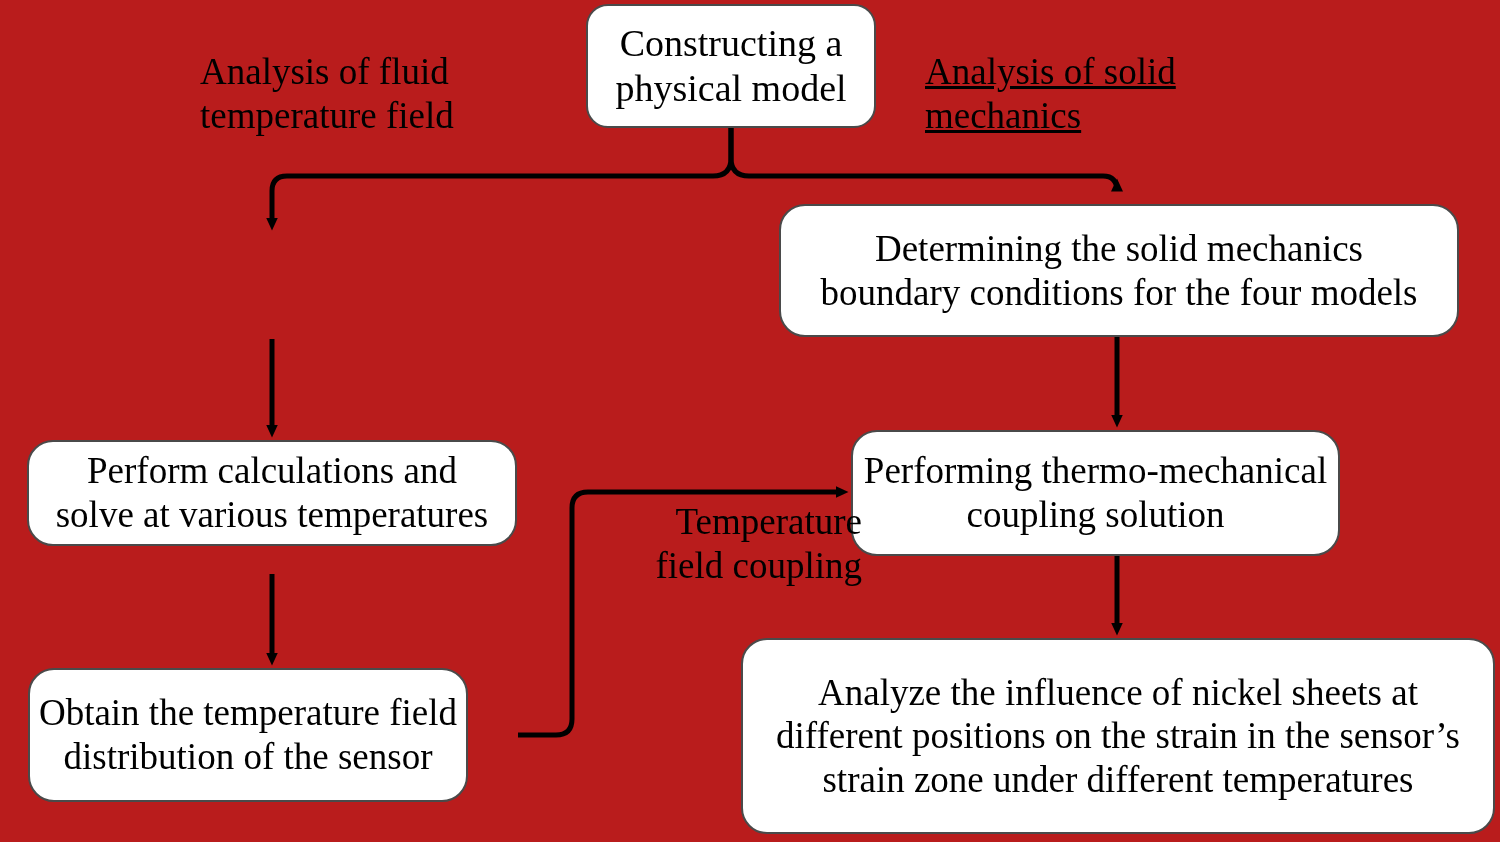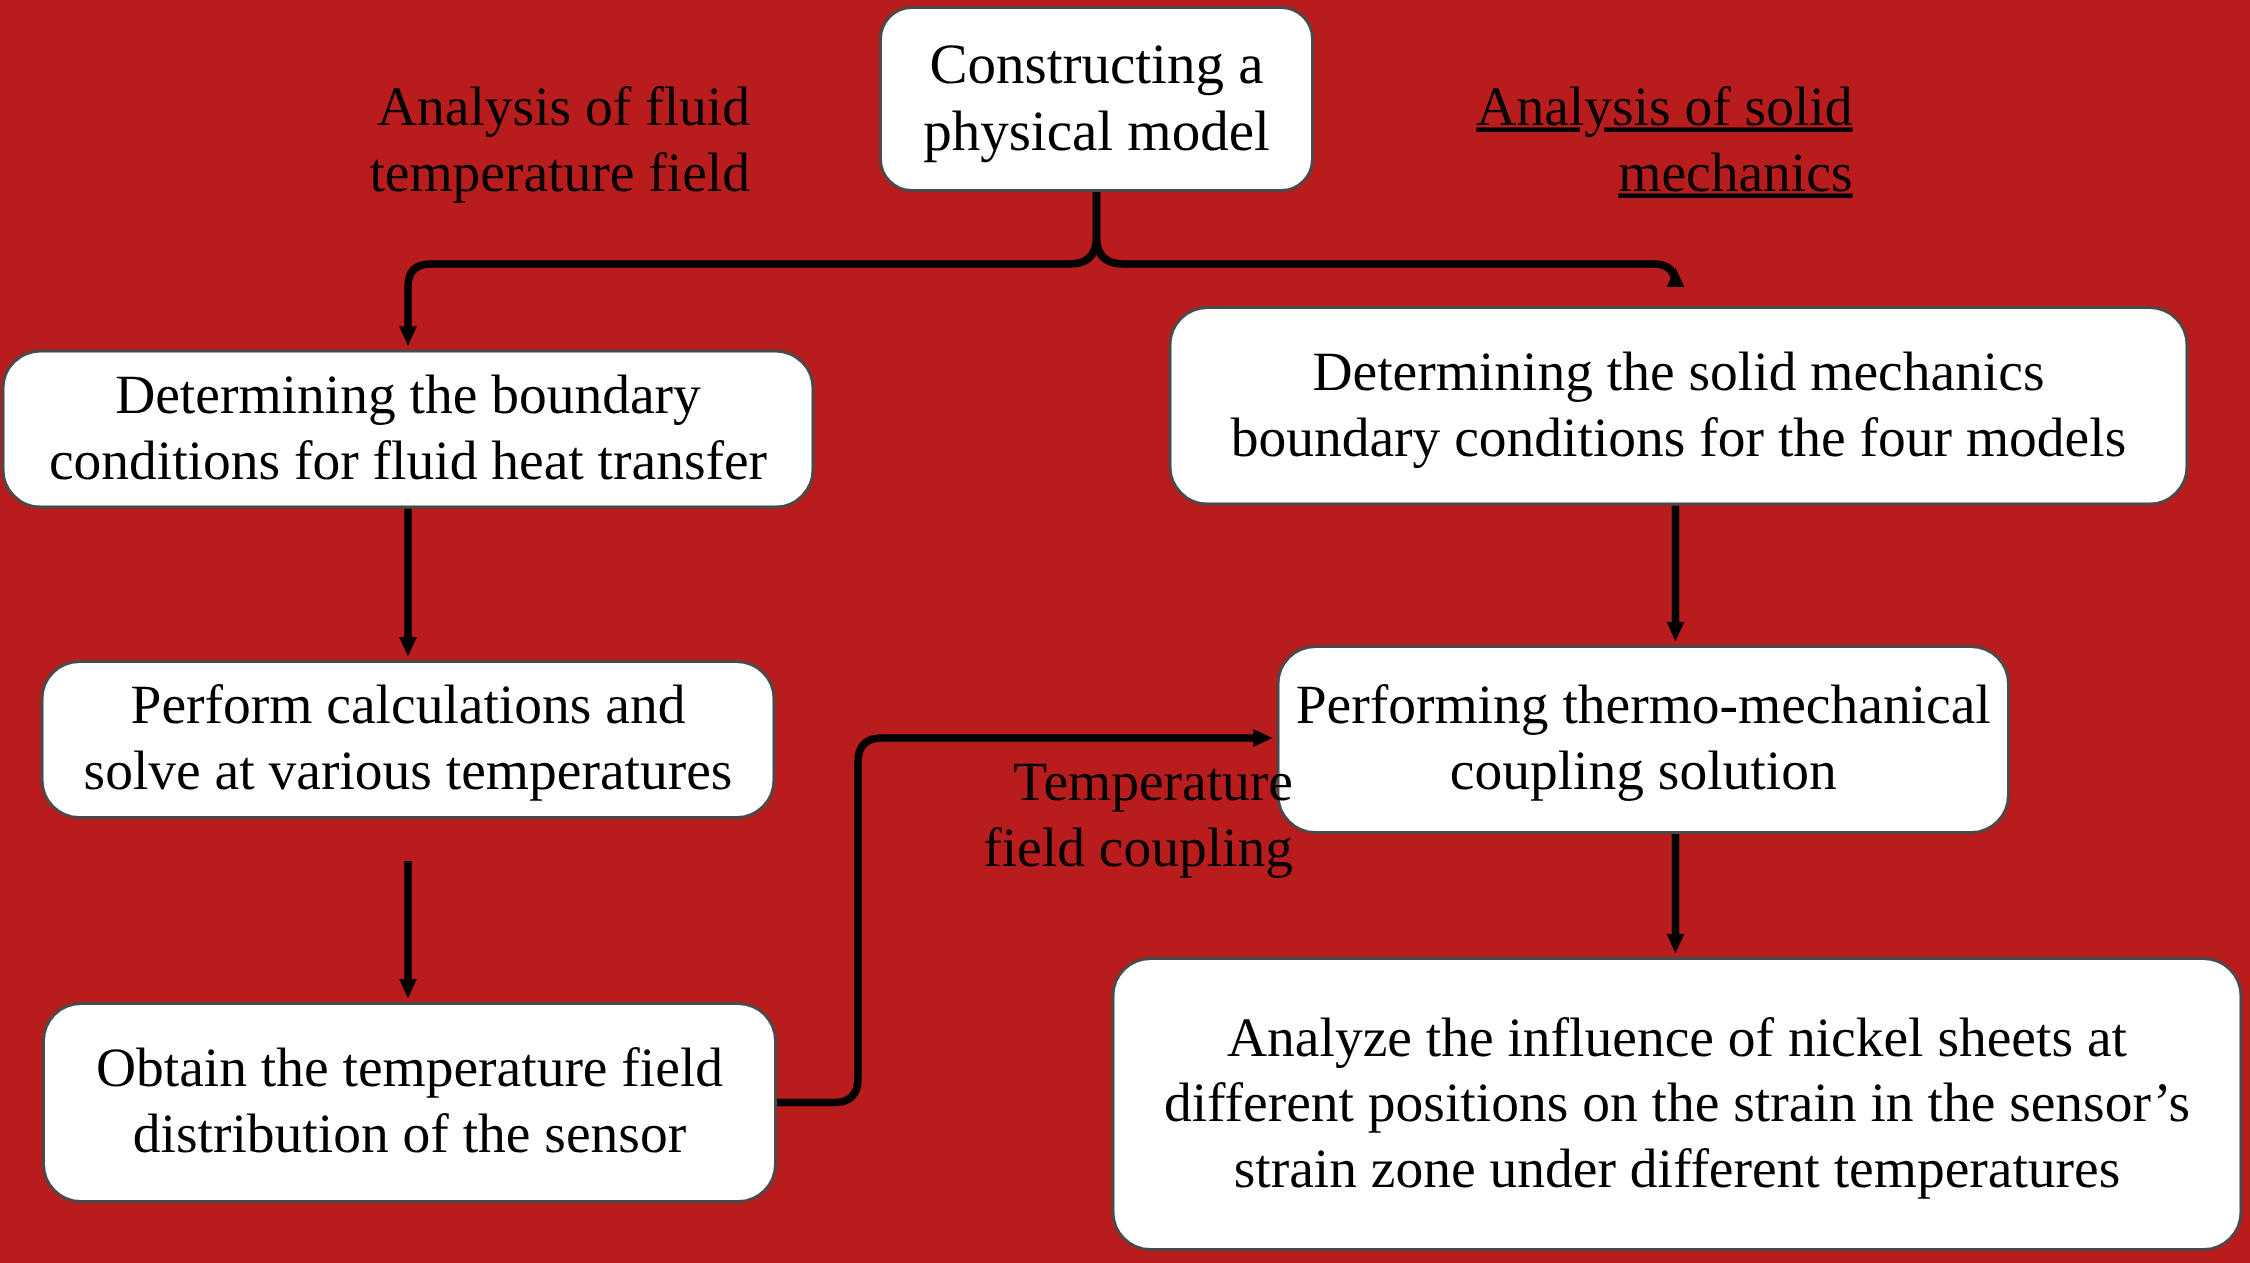--- a/index.html
+++ b/index.html
@@ -4,31 +4,31 @@
 <style>
   html,body{margin:0;padding:0;background:#ffffff;}
   body{width:1500px;height:842px;overflow:hidden;
        font-family:"Liberation Serif","DejaVu Serif",serif;color:#000;}
   #stage{position:relative;width:1500px;height:842px;background:#b91c1c;}
   svg.edges{position:absolute;left:0;top:0;width:1500px;height:842px;}
   .node{position:absolute;box-sizing:border-box;background:#fff;
         border:2.2px solid #4a4a4a;border-radius:26px;
         display:flex;align-items:center;justify-content:center;text-align:center;}
   .node .txt{display:block;line-height:1.18;padding:0 6px;white-space:pre-line;}
-  .freelabel{position:absolute;text-align:right;line-height:1.18;white-space:pre-line;}
+  .freelabel{position:absolute;text-align:left;line-height:1.18;white-space:pre-line;}
   
   #n-root   {left:586px; top:4px;   width:290px; height:124px; border-radius:22px;}
   #n-root .txt{font-size:38px;}
   #n-fluid-bc{left:1px;  top:233px; width:542px; height:106px;}
   #n-fluid-bc .txt{font-size:37px;}
   #n-solid-bc{left:779px;top:204px; width:680px; height:133px;}
   #n-solid-bc .txt{font-size:37px;}
   #n-calc   {left:27px;  top:440px; width:490px; height:106px;}
   #n-calc .txt{font-size:37px;}
-  #n-tfield {left:28px;  top:668px; width:490px; height:134px;}
+  #n-tfield {left:28px;  top:668px; width:440px; height:134px;}
   #n-tfield .txt{font-size:37px;}
   #n-thermo {left:851px; top:430px; width:489px; height:126px;}
   #n-thermo .txt{font-size:37px;}
   #n-analyze{left:741px; top:638px; width:754px; height:196px;}
   #n-analyze .txt{font-size:37px;}
   
   #lbl-left {left:200px; top:50px;  width:300px; font-size:37px;}
   #lbl-right{left:925px; top:50px;  width:310px; font-size:37px;text-decoration:underline;}
   #lbl-coupling{left:580px; top:500px; width:270px; font-size:37px; text-align:right;margin-left:12px;}
 </style>
@@ -54,24 +54,20 @@
     <path d="M1117,556 L1117,624" fill="none" stroke="#000" stroke-width="5" marker-end="url(#ah)"></path>
 
     <path d="M518,735 L556,735 Q572,735 572,719 L572,508 Q572,492 588,492 L837,492" fill="none" stroke="#000" stroke-width="5" marker-end="url(#ah)"></path>
   </svg>
 
   <div class="node" id="n-root">
     <span class="txt">Constructing a
 physical model</span>
   </div>
 
-  <div class="node" id="n-fluid-bc">
-    <span class="txt">Determining the boundary
-conditions for fluid heat transfer</span>
-  </div>
 
   <div class="node" id="n-solid-bc">
     <span class="txt">Determining the solid mechanics
 boundary conditions for the four models</span>
   </div>
 
   <div class="node" id="n-calc">
     <span class="txt">Perform calculations and
 solve at various temperatures</span>
   </div>

